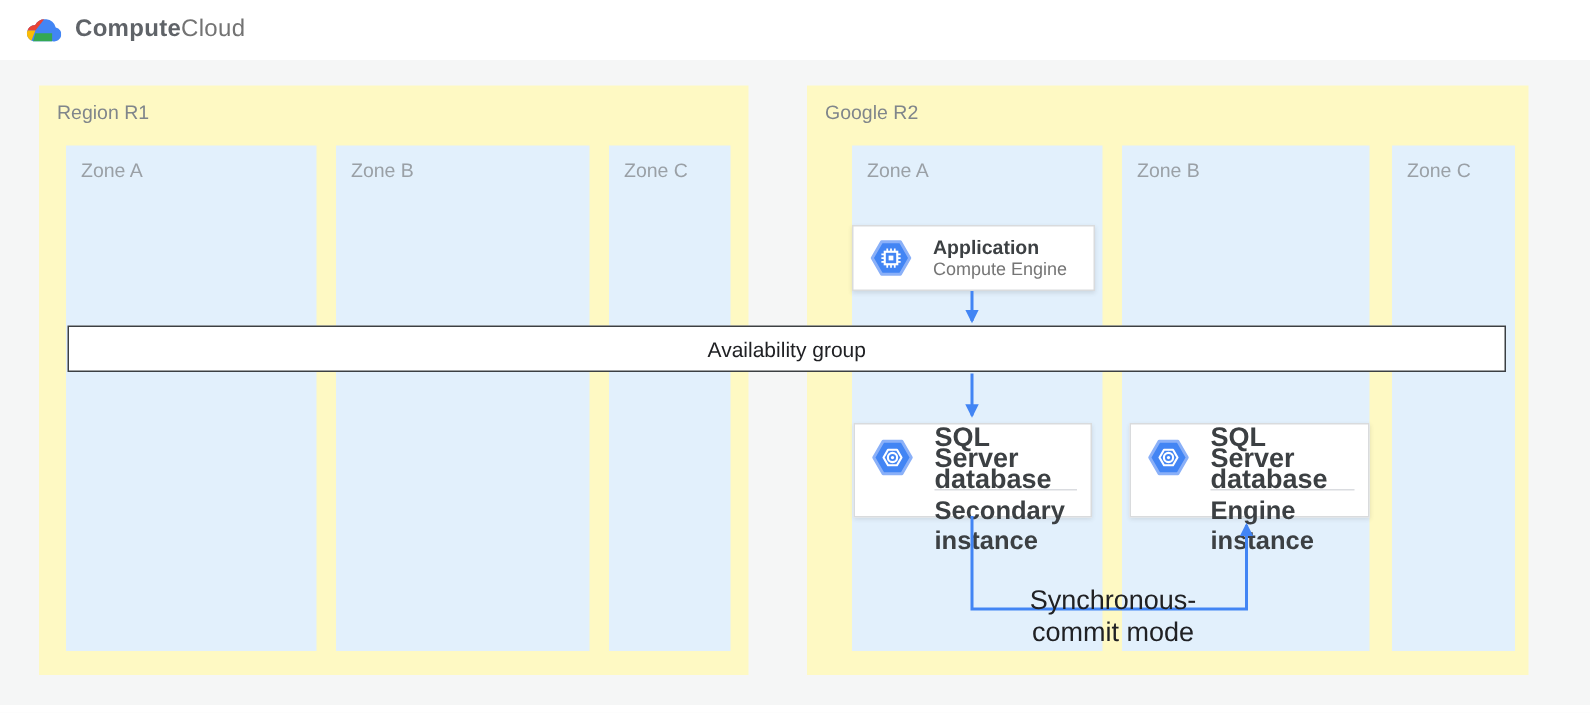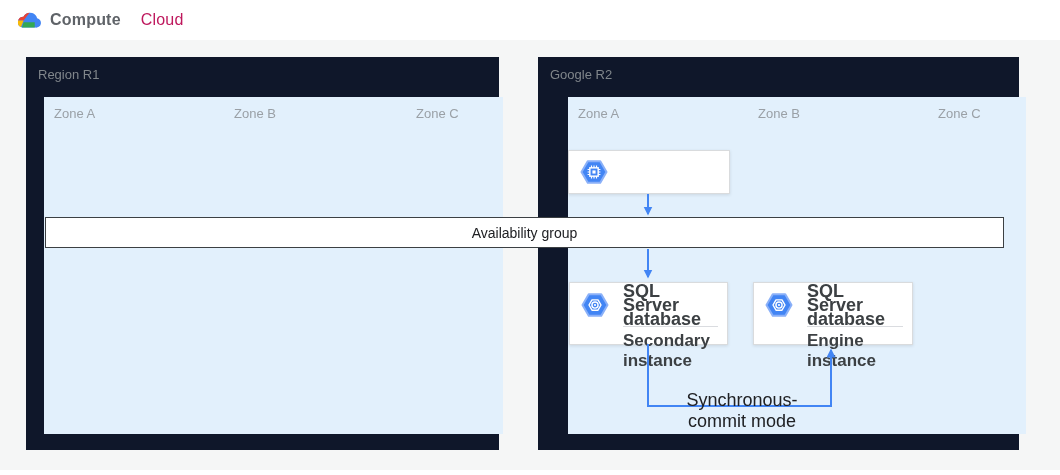--- a/index.html
+++ b/index.html
@@ -5,26 +5,26 @@
   html,body{margin:0;padding:0;background:#fff;}
   .page{position:relative;width:1060px;height:475px;background:#ffffff;overflow:hidden;
         font-family:"Liberation Sans","DejaVu Sans",sans-serif;-webkit-font-smoothing:antialiased;}
   .canvas-bg{position:absolute;left:0;top:40px;width:1060px;height:430px;background:#F5F6F6;}
 
   
   .logo{position:absolute;left:16px;top:10px;display:flex;align-items:center;gap:9px;}
   .logo svg{display:block;}
   .logo-text{font-size:16px;letter-spacing:.2px;color:#5F6368;}
   .logo-text .g{font-weight:700;color:#5F6368;}
-  .logo-text .c{font-weight:400;color:#be185d;margin-left:20px;}
+  .logo-text .c{font-weight:400;color:#737373;margin-left:0;}
 
   
-  .region{position:absolute;top:57px;height:393px;background:#0f172a;}
+  .region{position:absolute;top:57px;height:393px;background:#fef9c3;}
   .region-label{position:absolute;left:12px;top:10px;font-size:13px;color:#80868B;}
-  .zone{position:absolute;top:40px;height:337px;background:#E2F0FC;padding-left:16px;}
+  .zone{position:absolute;top:40px;height:337px;background:#E2F0FC;}
   .zone-label{position:absolute;left:10px;top:9px;font-size:13px;color:#9AA0A6;}
 
   
   .band{position:absolute;left:45px;top:217px;width:957px;height:29px;background:#fff;
         border:1.5px solid #3C4043;z-index:5;display:flex;align-items:center;justify-content:center;}
   .band-label{font-size:14px;color:#202124;}
 
   
   .card{position:absolute;background:#fff;border:1px solid #D9DBDD;box-shadow:0 1px 3px rgba(60,64,67,.14);z-index:6;}
   .card-row{display:flex;align-items:center;}
@@ -108,20 +108,24 @@
         <polygon points="3,18 10.5,5 25.5,5 33,18 25.5,31 10.5,31" fill="#4285F4" stroke="#8AB0F8" stroke-width="2.4" stroke-linejoin="round"></polygon>
         <rect x="13" y="13" width="10" height="10" fill="none" stroke="#fff" stroke-width="1.7"></rect>
         <rect x="16.1" y="16.1" width="3.8" height="3.8" fill="#fff"></rect>
         <g stroke="#fff" stroke-width="1.4">
           <path d="M15 10.3 V13 M18 10.3 V13 M21 10.3 V13"></path>
           <path d="M15 23 V25.7 M18 23 V25.7 M21 23 V25.7"></path>
           <path d="M10.3 15 H13 M10.3 18 H13 M10.3 21 H13"></path>
           <path d="M23 15 H25.7 M23 18 H25.7 M23 21 H25.7"></path>
         </g>
       </svg>
+      <div class="card-texts">
+        <div class="card-title">Application</div>
+        <div class="card-sub">Compute Engine</div>
+      </div>
     </div>
   </div>
 
   <div class="card sql-card sql-secondary">
     <div class="card-row">
       <svg class="hex-icon" viewBox="0 0 36 36">
         <polygon points="3,18 10.5,5 25.5,5 33,18 25.5,31 10.5,31" fill="#4285F4" stroke="#8AB0F8" stroke-width="2.4" stroke-linejoin="round"></polygon>
         <polygon points="10.8,18 14.4,11.8 21.6,11.8 25.2,18 21.6,24.2 14.4,24.2" fill="none" stroke="#fff" stroke-width="1.7" stroke-linejoin="round"></polygon>
         <circle cx="18" cy="18" r="3.7" fill="none" stroke="#fff" stroke-width="1.7"></circle>
         <circle cx="18" cy="18" r="1.3" fill="#fff"></circle>

